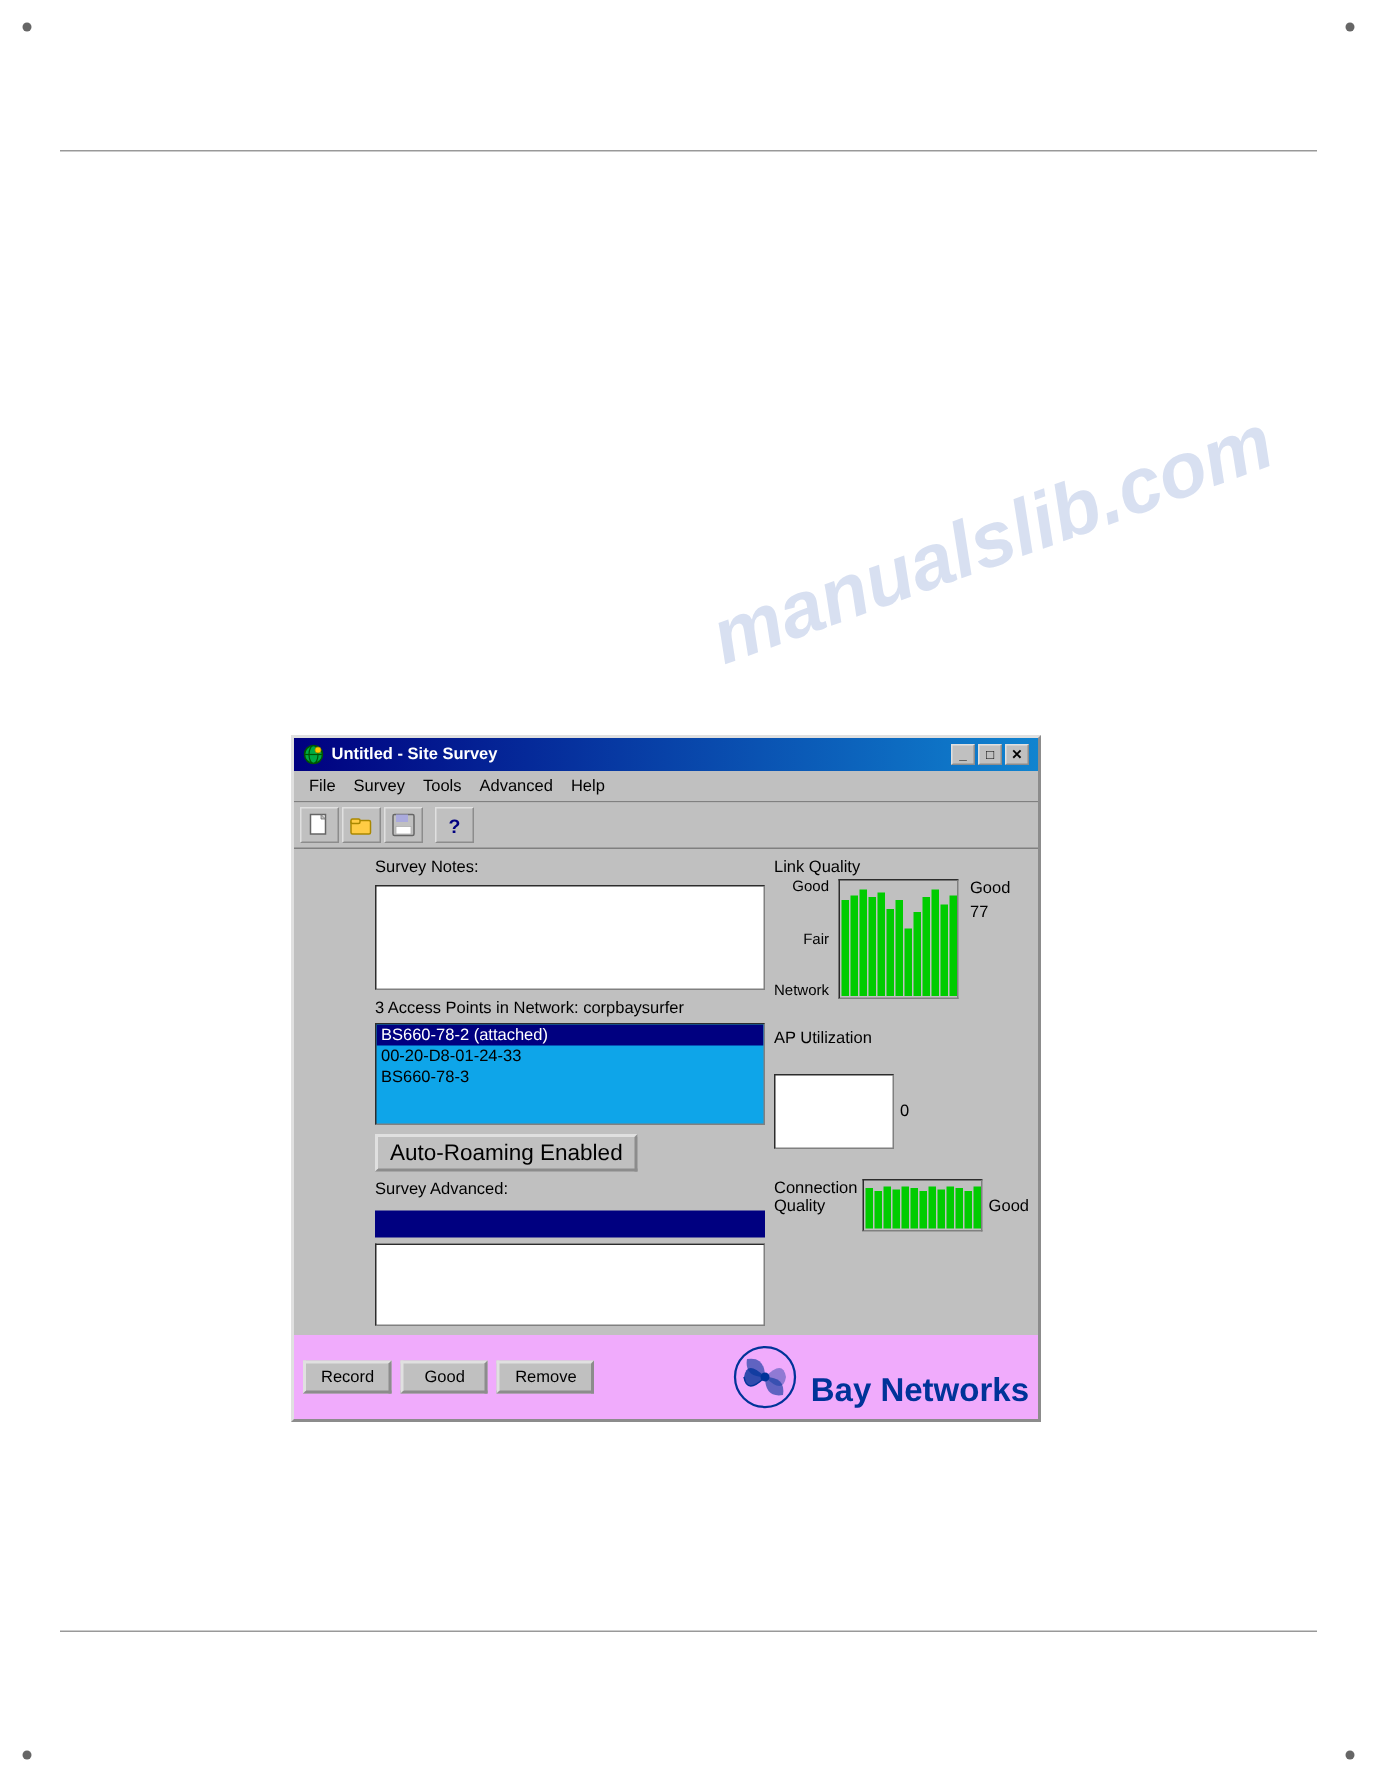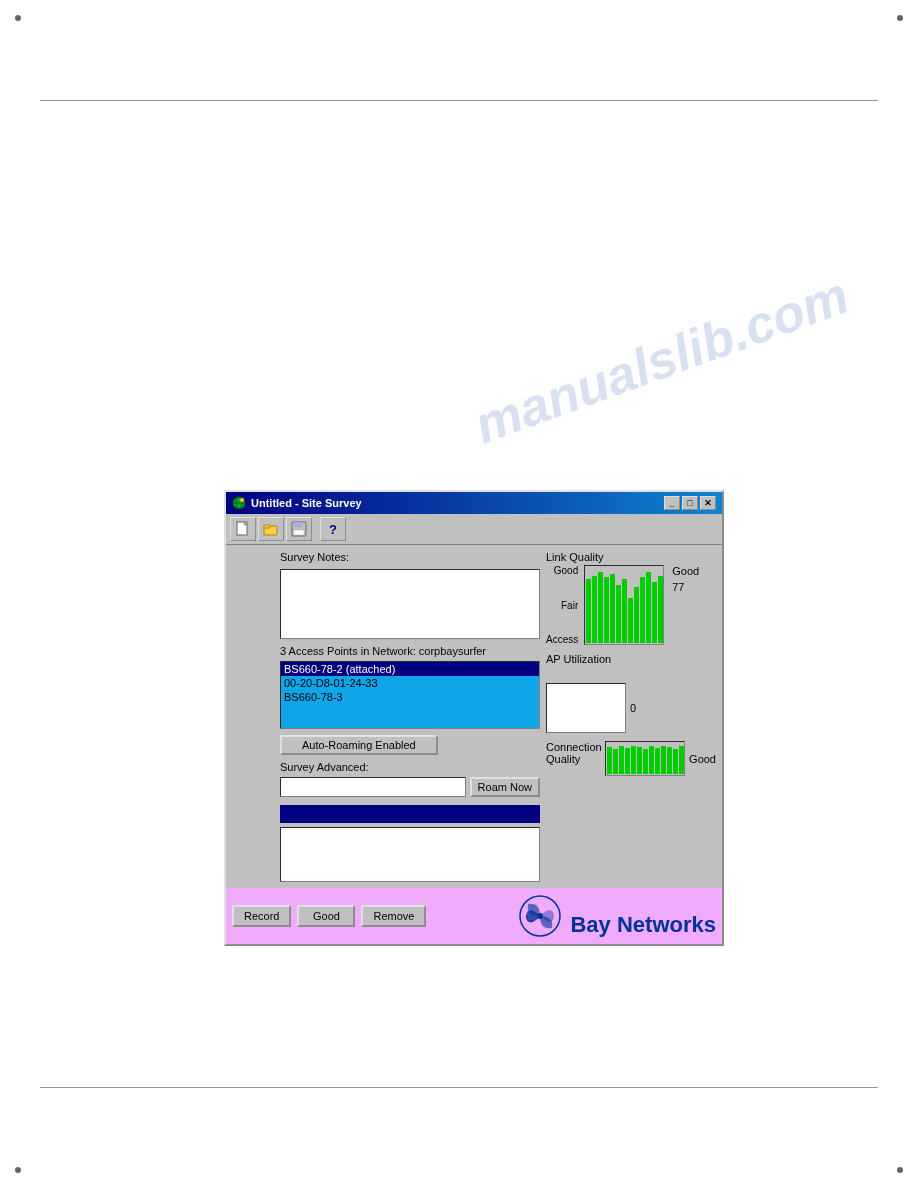--- a/index.html
+++ b/index.html
@@ -54,21 +54,21 @@
       font-weight: bold;
       transform: rotate(-20deg);
       pointer-events: none;
       white-space: nowrap;
     }
 
     
     .window-container {
       position: absolute;
       top: 490px;
-      left: 224px;
+      left: 194px;
       width: 500px;
     }
 
     
     .title-bar {
       background: linear-gradient(to right, #000080, #1084d0);
       color: white;
       font-size: 11px;
       font-weight: bold;
       padding: 3px 6px;
@@ -153,21 +153,21 @@
       flex-direction: column;
       gap: 4px;
       margin-left: 48px;
     }
 
     
     .right-panel {
       width: 170px;
       display: flex;
       flex-direction: column;
-      gap: 4px;
+      gap: 16px;
     }
 
     .section-label {
       font-size: 11px;
       color: #000;
       margin-bottom: 2px;
     }
 
     .notes-area {
       background: white;
@@ -198,22 +198,22 @@
       cursor: default;
     }
     .ap-list-item.selected {
       background: #000080;
       color: white;
     }
 
     .auto-roaming-btn {
       background: #c0c0c0;
       border: 2px outset #e0e0e0;
-      font-size: 11px;
-      padding: 2px 20px;
+      font-size: 15px;
+      padding: 2px 8px;
       cursor: pointer;
       width: fit-content;
       margin-top: 2px;
     }
 
     .survey-location-label {
       font-size: 11px;
       margin-top: 2px;
     }
 
@@ -430,20 +430,27 @@
         </svg>
         <span>Untitled - Site Survey</span>
       </div>
       <div class="title-controls">
         <div class="title-btn">_</div>
         <div class="title-btn">□</div>
         <div class="title-btn">✕</div>
       </div>
     </div>
 
+    <div class="menu-bar">
+      <div class="menu-item">File</div>
+      <div class="menu-item">Survey</div>
+      <div class="menu-item">Tools</div>
+      <div class="menu-item">Advanced</div>
+      <div class="menu-item">Help</div>
+    </div>
 
     <div class="toolbar">
       <div class="toolbar-btn">
         <svg width="16" height="16" viewBox="0 0 16 16">
           <rect x="2" y="1" width="10" height="13" fill="white" stroke="#666" stroke-width="1"></rect>
           <polygon points="9,1 12,4 9,4" fill="#c0c0c0" stroke="#666" stroke-width="0.5"></polygon>
         </svg>
       </div>
       <div class="toolbar-btn">
         <svg width="16" height="16" viewBox="0 0 16 16">
@@ -471,38 +478,34 @@
         <div class="access-points-label">3 Access Points in Network: corpbaysurfer</div>
         <div class="ap-list">
           <div class="ap-list-item selected">BS660-78-2  (attached)</div>
           <div class="ap-list-item">00-20-D8-01-24-33</div>
           <div class="ap-list-item">BS660-78-3</div>
         </div>
 
         <button class="auto-roaming-btn">Auto-Roaming Enabled</button>
 
         <div class="survey-location-label">Survey Advanced:</div>
-        <div class="survey-location-row">
-          <input class="survey-location-input" type="text" value="" style="">
-          <button class="roam-now-btn">Roam Now</button>
-        </div>
 
         <div class="log-header"></div>
         <div class="log-area"></div>
       </div>
 
       <div class="right-panel">
 
         <div class="link-quality-section">
           <div class="link-quality-header">Link Quality</div>
           <div class="lq-chart-row">
             <div class="lq-labels">
               <span>Good</span>
               <span>Fair</span>
-              <span>Access</span>
+              <span>Network</span>
             </div>
             <div class="lq-chart" id="lq-chart">
                 <div class="lq-bar" style="height: 63.75px;"></div>
                 <div class="lq-bar" style="height: 67.5px;"></div>
                 <div class="lq-bar" style="height: 71.25px;"></div>
                 <div class="lq-bar" style="height: 66px;"></div>
                 <div class="lq-bar" style="height: 69px;"></div>
                 <div class="lq-bar" style="height: 58.5px;"></div>
                 <div class="lq-bar" style="height: 63.75px;"></div>
                 <div class="lq-bar" style="height: 45px;"></div>

